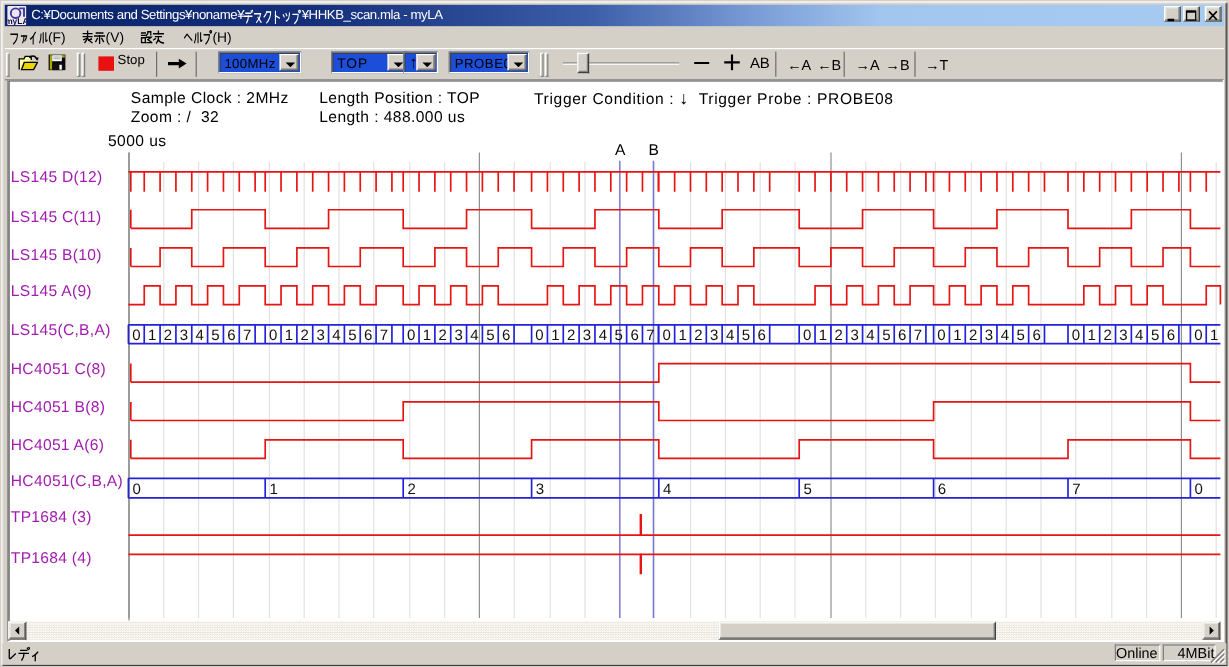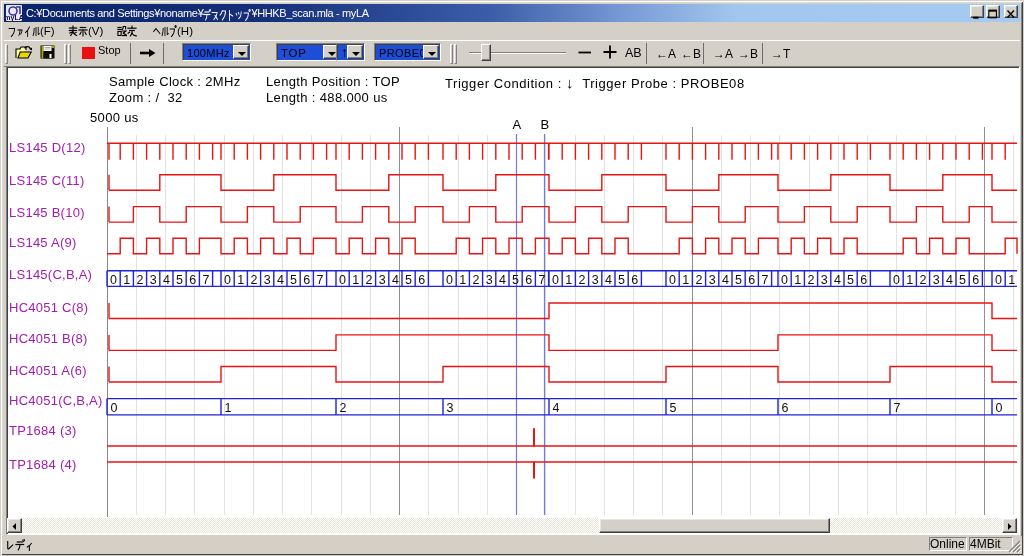--- a/index.html
+++ b/index.html
@@ -304,16 +304,16 @@
       <path d="M2.5 3H8" stroke="#000" stroke-width="1.2" fill="none" stroke-linecap="square"></path>
       <path d="M1 5.5H9.5" stroke="#000" stroke-width="1.2" fill="none" stroke-linecap="square"></path>
       <path d="M5.5 5.5Q5.5 8.5 3.5 11" stroke="#000" stroke-width="1.2" fill="none" stroke-linecap="square"></path>
       <path d="M8.6 1.2L9.3 2.3" stroke="#000" stroke-width="1.2" fill="none" stroke-linecap="square"></path>
       <path d="M10 0.5L10.7 1.6" stroke="#000" stroke-width="1.2" fill="none" stroke-linecap="square"></path>
     </svg><svg width="10" height="13" viewBox="0 0 11 13" preserveAspectRatio="none" style="vertical-align:-2px">
       <path d="M7 4.5Q5 7 2.5 8" stroke="#000" stroke-width="1.2" fill="none" stroke-linecap="square"></path>
       <path d="M4.8 6.5V11.5" stroke="#000" stroke-width="1.2" fill="none" stroke-linecap="square"></path>
     </svg></div>
 <div class="abs sunk" style="left:929px;top:537px;width:38px;height:14px;font-size:12px;text-align:left;line-height:13px">Online</div>
-<div class="abs sunk" style="left:969px;top:537px;width:44px;height:14px;font-size:12px;text-align:left;line-height:13px">4MBit</div>
+<div class="abs sunk" style="left:969px;top:537px;width:44px;height:14px;font-size:12px;text-align:right;line-height:13px">4MBit</div>
 <svg class="abs" style="left:1008px;top:540px" width="13" height="13" viewBox="0 0 13 13">
     <path d="M12 1L1 12M12 5L5 12M12 9L9 12" stroke="#808080" stroke-width="1.3"></path>
     <path d="M13 2L2 13M13 6L6 13M13 10L10 13" stroke="#fff" stroke-width="1"></path>
   </svg>
 </body></html>

